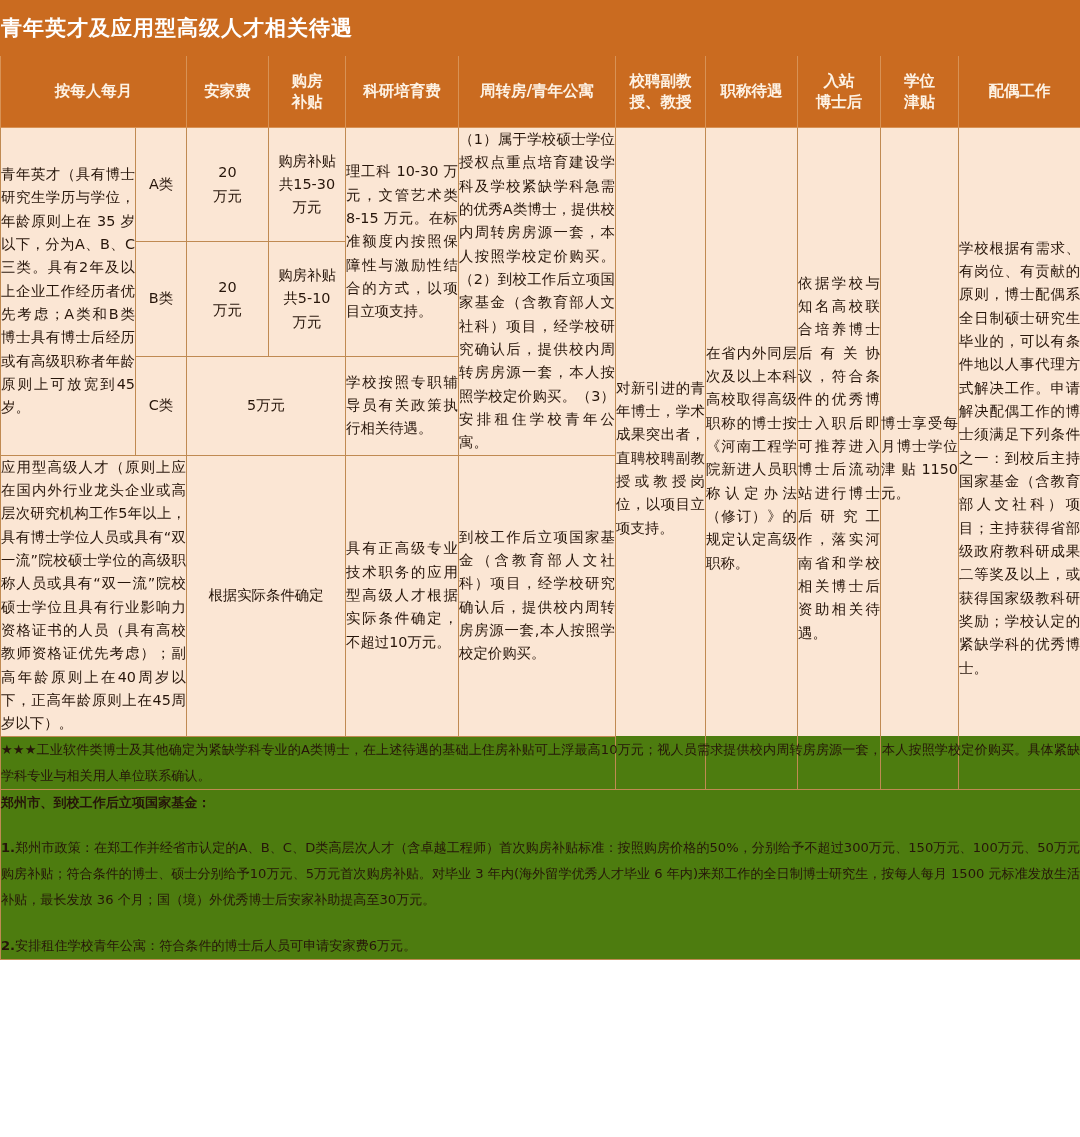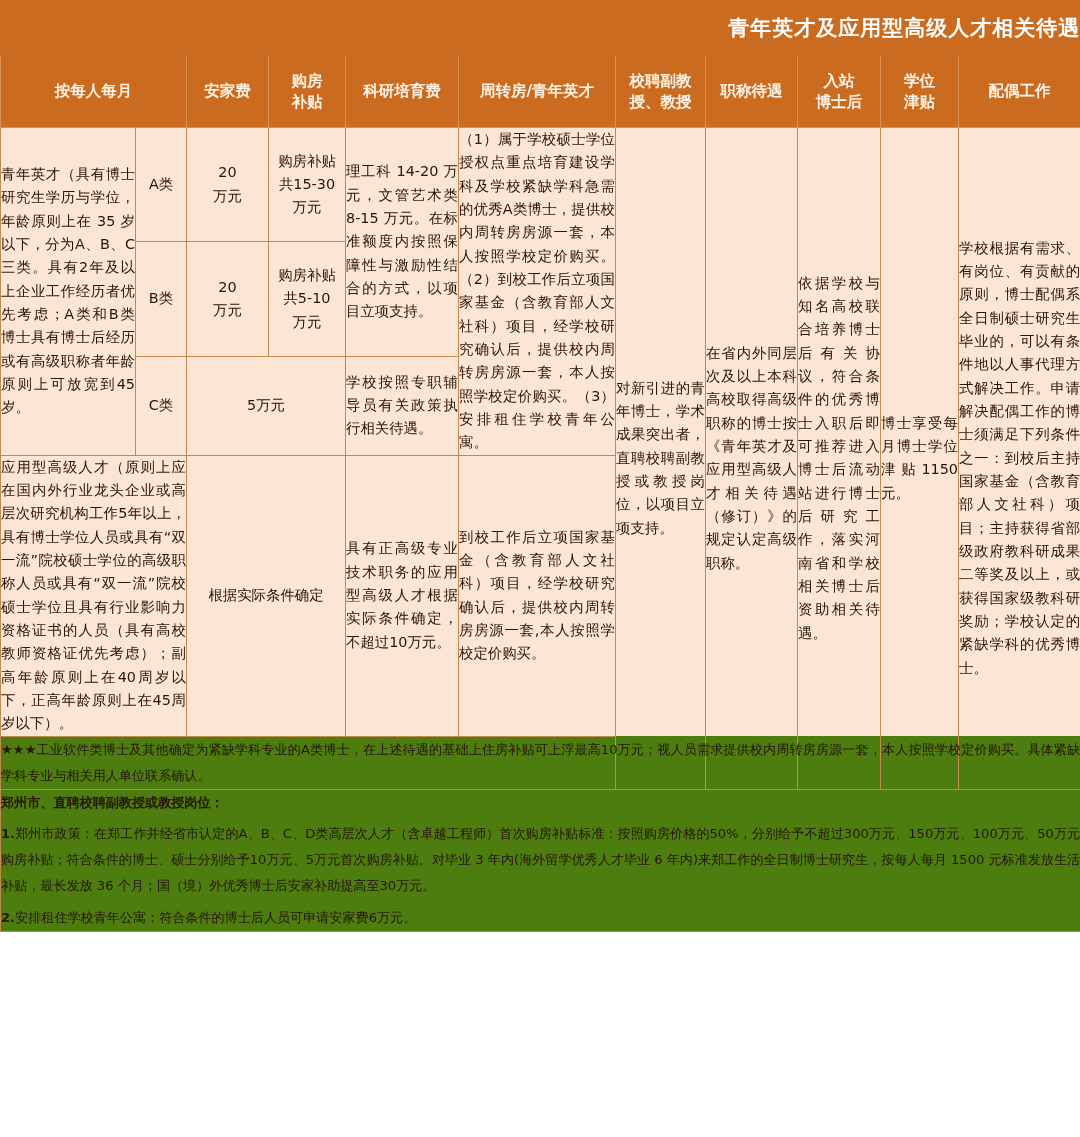--- a/index.html
+++ b/index.html
@@ -26,21 +26,21 @@
     vertical-align: middle;
   }
 
   
   .title-cell {
     background: #ca6b20;
     color: #ffffff;
     font-size: 21px;
     font-weight: bold;
     letter-spacing: 1px;
-    text-align: right;
+    text-align: left;
     height: 55px;
     border: 1px solid #ca6b20 !important;
   }
 
   
   .hdr {
     background: #ca6b20;
     color: #fdf2e4;
     font-size: 15.5px;
     font-weight: bold;
@@ -75,21 +75,21 @@
     padding: 9px 10px 9px 12px;
     text-align: justify;
     text-justify: inter-ideograph;
   }
   .note-strong {
     font-weight: bold;
     display: block;
     margin-bottom: 2px;
   }
   .note p { margin: 0; }
-  .note p + p { margin-top: 5px; }
+  .note p + p { margin-top: 19px; }
   .note-b { font-weight: bold; }
 </style>
 </head>
 <body>
 
 <div id="page">
 
   <table class="matrix">
     <colgroup>
       <col style="width:135px">
@@ -111,21 +111,21 @@
     </tr>
 
     <tr>
       <td class="hdr" colspan="2">按每人每月</td>
       <td class="hdr">安家费</td>
       <td class="hdr">
         <div>购房</div>
         <div>补贴</div>
       </td>
       <td class="hdr">科研培育费</td>
-      <td class="hdr">周转房/青年英才</td>
+      <td class="hdr">周转房/青年公寓</td>
       <td class="hdr">
         <div>校聘副教</div>
         <div>授、教授</div>
       </td>
       <td class="hdr">职称待遇</td>
       <td class="hdr">
         <div>入站</div>
         <div>博士后</div>
       </td>
       <td class="hdr">
@@ -140,24 +140,24 @@
       <td class="cell center">A类</td>
       <td class="cell center">
         <div>20</div>
         <div>万元</div>
       </td>
       <td class="cell center">
         <div>购房补贴</div>
         <div>共15-30</div>
         <div>万元</div>
       </td>
-      <td class="cell" rowspan="2">理工科 14-20 万元，文管艺术类 8-15 万元。在标准额度内按照保障性与激励性结合的方式，以项目立项支持。</td>
+      <td class="cell" rowspan="2">理工科 10-30 万元，文管艺术类 8-15 万元。在标准额度内按照保障性与激励性结合的方式，以项目立项支持。</td>
       <td class="cell" rowspan="3">（1）属于学校硕士学位授权点重点培育建设学科及学校紧缺学科急需的优秀A类博士，提供校内周转房房源一套，本人按照学校定价购买。（2）到校工作后立项国家基金（含教育部人文社科）项目，经学校研究确认后，提供校内周转房房源一套，本人按照学校定价购买。（3）安排租住学校青年公寓。</td>
       <td class="cell" rowspan="5">对新引进的青年博士，学术成果突出者，直聘校聘副教授或教授岗位，以项目立项支持。</td>
-      <td class="cell" rowspan="5">在省内外同层次及以上本科高校取得高级职称的博士按《青年英才及应用型高级人才相关待遇（修订）》的规定认定高级职称。</td>
+      <td class="cell" rowspan="5">在省内外同层次及以上本科高校取得高级职称的博士按《河南工程学院新进人员职称认定办法（修订）》的规定认定高级职称。</td>
       <td class="cell" rowspan="5">依据学校与知名高校联合培养博士后有关协议，符合条件的优秀博士入职后即可推荐进入博士后流动站进行博士后研究工作，落实河南省和学校相关博士后资助相关待遇。</td>
       <td class="cell" rowspan="5">博士享受每月博士学位津贴1150元。</td>
       <td class="cell" rowspan="5">学校根据有需求、有岗位、有贡献的原则，博士配偶系全日制硕士研究生毕业的，可以有条件地以人事代理方式解决工作。申请解决配偶工作的博士须满足下列条件之一：到校后主持国家基金（含教育部人文社科）项目；主持获得省部级政府教科研成果二等奖及以上，或获得国家级教科研奖励；学校认定的紧缺学科的优秀博士。</td>
     </tr>
 
     <tr>
       <td class="cell center">B类</td>
       <td class="cell center">
         <div>20</div>
         <div>万元</div>
@@ -181,21 +181,21 @@
       <td class="cell">具有正高级专业技术职务的应用型高级人才根据实际条件确定，不超过10万元。</td>
       <td class="cell">到校工作后立项国家基金（含教育部人文社科）项目，经学校研究确认后，提供校内周转房房源一套,本人按照学校定价购买。</td>
     </tr>
 
     <tr>
       <td class="note" colspan="11">★★★工业软件类博士及其他确定为紧缺学科专业的A类博士，在上述待遇的基础上住房补贴可上浮最高10万元；视人员需求提供校内周转房房源一套，本人按照学校定价购买。具体紧缺学科专业与相关用人单位联系确认。</td>
     </tr>
 
     <tr>
       <td class="note" colspan="11">
-        <p class="note-strong">郑州市、直聘校聘副教授或教授岗位：</p>
+        <p class="note-strong">郑州市、到校工作后立项国家基金：</p>
         <p><span class="note-b">1.</span><span>郑州市政策：在郑工作并经省市认定的A、B、C、D类高层次人才（含卓越工程师）首次购房补贴标准：按照购房价格的50%，分别给予不超过300万元、150万元、100万元、50万元购房补贴；符合条件的博士、硕士分别给予10万元、5万元首次购房补贴。对毕业 3 年内(海外留学优秀人才毕业 6 年内)来郑工作的全日制博士研究生，按每人每月 1500 元标准发放生活补贴，最长发放 36 个月；国（境）外优秀博士后安家补助提高至30万元。</span></p>
         <p><span class="note-b">2.</span><span>安排租住学校青年公寓：符合条件的博士后人员可申请安家费6万元。</span></p>
       </td>
     </tr>
 
   </tbody>
     </table>
 
 </div>
 

